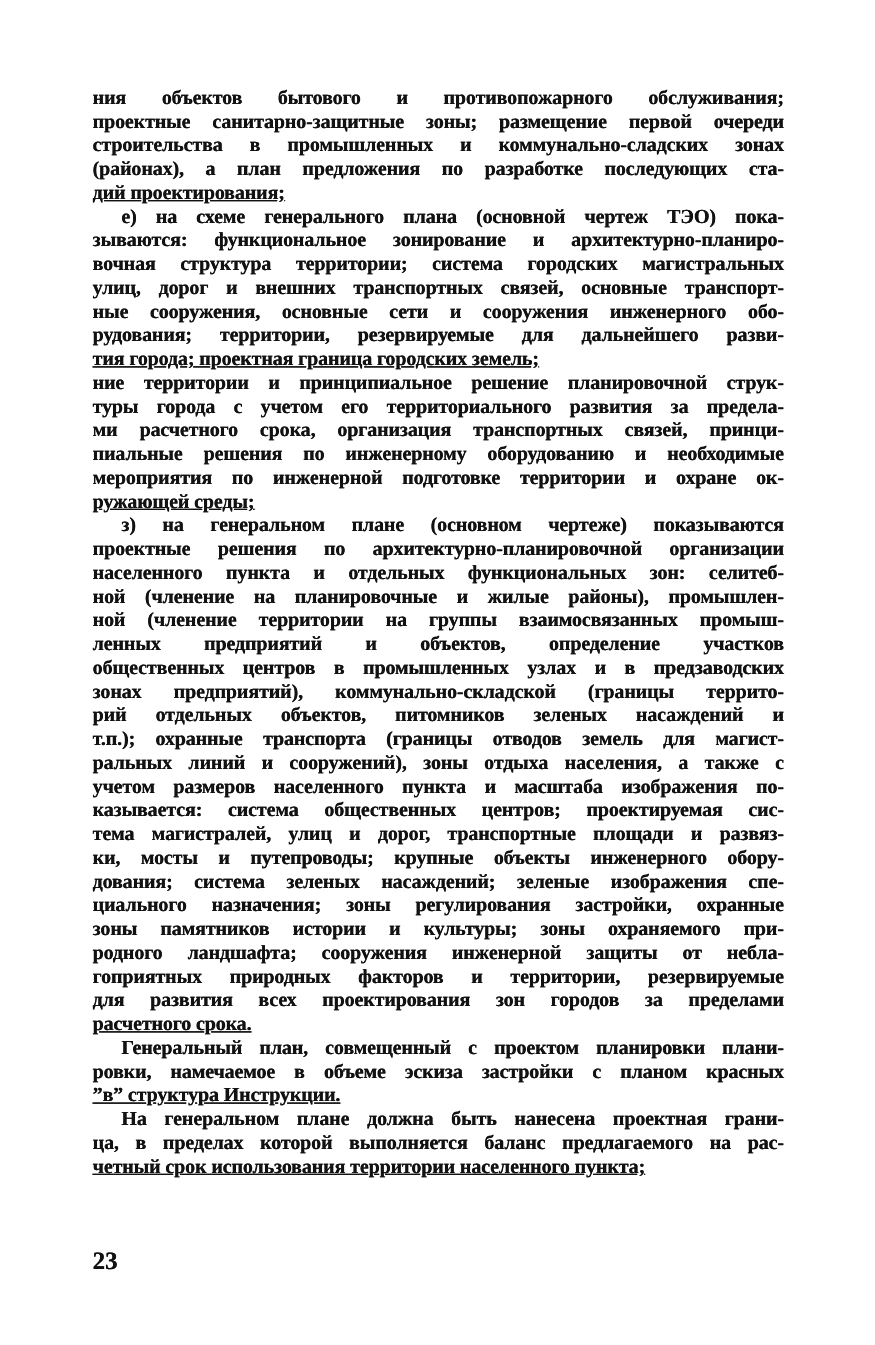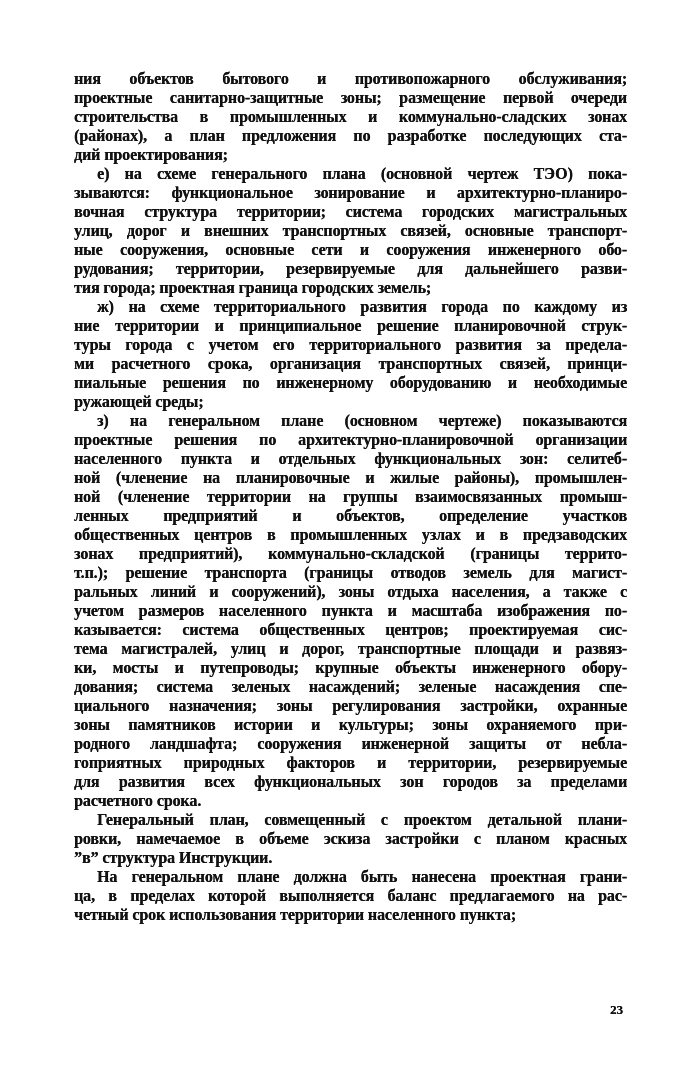--- a/index.html
+++ b/index.html
@@ -35,32 +35,33 @@
   .line {
     height: 19px;
     text-align: justify;
     text-align-last: justify;
     white-space: normal;
     overflow: visible;
   }
   .line.last {
     text-align: right;
     text-align-last: left;
+    text-decoration: underline;
   }
   .line.indent {
     text-indent: 23px;
   }
   .page-number {
     position: absolute;
     top: 1000px;
     left: 74px;
     width: 549px;
-    text-align: right;
+    text-align: left;
     font-weight: 700;
-    font-size: 13px;
+    font-size: 20px;
     line-height: 19px;
     color: #121212;
     text-shadow: 0.25px 0 0 currentColor;
   }
 </style>
 </head>
 <body>
 
 <div class="page">
   <div class="text-block">
@@ -74,52 +75,53 @@
       <div class="paragraph">
         <div class="line indent">е) на схеме генерального плана (основной чертеж ТЭО) пока-</div>
         <div class="line">зываются: функциональное зонирование и архитектурно-планиро-</div>
         <div class="line">вочная структура территории; система городских магистральных</div>
         <div class="line">улиц, дорог и внешних транспортных связей, основные транспорт-</div>
         <div class="line">ные сооружения, основные сети и сооружения инженерного обо-</div>
         <div class="line">рудования; территории, резервируемые для дальнейшего разви-</div>
         <div class="line last">тия города; проектная граница городских земель;</div>
       </div>
       <div class="paragraph">
-        <div class="line indent">ж) на схеме территориального развития города по каждому из</div>
         <div class="line">ние территории и принципиальное решение планировочной струк-</div>
         <div class="line">туры города с учетом его территориального развития за предела-</div>
         <div class="line">ми расчетного срока, организация транспортных связей, принци-</div>
         <div class="line">пиальные решения по инженерному оборудованию и необходимые</div>
+        <div class="line">мероприятия по инженерной подготовке территории и охране ок-</div>
         <div class="line last">ружающей среды;</div>
       </div>
       <div class="paragraph">
         <div class="line indent">з) на генеральном плане (основном чертеже) показываются</div>
         <div class="line">проектные решения по архитектурно-планировочной организации</div>
         <div class="line">населенного пункта и отдельных функциональных зон: селитеб-</div>
         <div class="line">ной (членение на планировочные и жилые районы), промышлен-</div>
         <div class="line">ной (членение территории на группы взаимосвязанных промыш-</div>
         <div class="line">ленных предприятий и объектов, определение участков</div>
         <div class="line">общественных центров в промышленных узлах и в предзаводских</div>
         <div class="line">зонах предприятий), коммунально-складской (границы террито-</div>
-        <div class="line">т.п.); решение транспорта (границы отводов земель для магист-</div>
+        <div class="line">рий отдельных объектов, питомников зеленых насаждений и</div>
+        <div class="line">т.п.); охранные транспорта (границы отводов земель для магист-</div>
         <div class="line">ральных линий и сооружений), зоны отдыха населения, а также с</div>
         <div class="line">учетом размеров населенного пункта и масштаба изображения по-</div>
         <div class="line">казывается: система общественных центров; проектируемая сис-</div>
         <div class="line">тема магистралей, улиц и дорог, транспортные площади и развяз-</div>
         <div class="line">ки, мосты и путепроводы; крупные объекты инженерного обору-</div>
-        <div class="line">дования; система зеленых насаждений; зеленые насаждения спе-</div>
+        <div class="line">дования; система зеленых насаждений; зеленые изображения спе-</div>
         <div class="line">циального назначения; зоны регулирования застройки, охранные</div>
         <div class="line">зоны памятников истории и культуры; зоны охраняемого при-</div>
         <div class="line">родного ландшафта; сооружения инженерной защиты от небла-</div>
         <div class="line">гоприятных природных факторов и территории, резервируемые</div>
-        <div class="line">для развития всех функциональных зон городов за пределами</div>
+        <div class="line">для развития всех проектирования зон городов за пределами</div>
         <div class="line last">расчетного срока.</div>
       </div>
       <div class="paragraph">
-        <div class="line indent">Генеральный план, совмещенный с проектом детальной плани-</div>
+        <div class="line indent">Генеральный план, совмещенный с проектом планировки плани-</div>
         <div class="line">ровки, намечаемое в объеме эскиза застройки с планом красных</div>
         <div class="line last">”в” структура Инструкции.</div>
       </div>
       <div class="paragraph">
         <div class="line indent">На генеральном плане должна быть нанесена проектная грани-</div>
         <div class="line">ца, в пределах которой выполняется баланс предлагаемого на рас-</div>
         <div class="line last">четный срок использования территории населенного пункта;</div>
       </div>
     </div>
   <div class="page-number">23</div>

